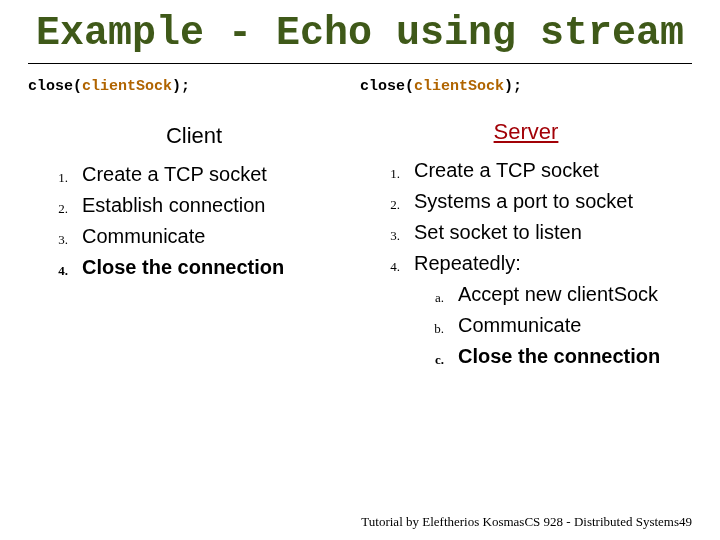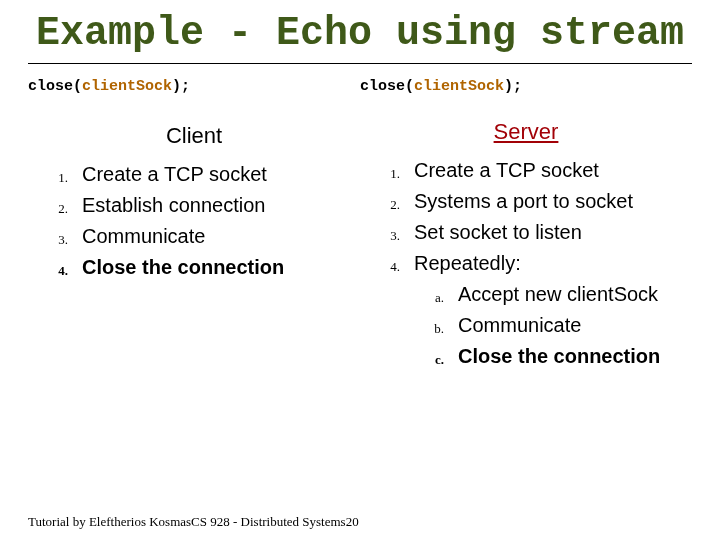--- a/index.html
+++ b/index.html
@@ -92,21 +92,21 @@
   }
   .footer {
     position: absolute;
     bottom: 10px;
     left: 0;
     width: 720px;
     font-family: "Times New Roman", Times, serif;
     font-size: 13px;
     color: #000;
     display: flex;
-    justify-content: flex-start;
+    justify-content: flex-end;
     padding: 0 28px;
     box-sizing: border-box;
   }
 </style>
 </head>
 <body>
 
 <div class="slide">
 
   <h1 class="title">
@@ -183,16 +183,16 @@
           </div>
         </div>
       </div>
     </div>
 
   </div>
 
   <div class="footer">
     <span>Tutorial by Eleftherios Kosmas</span>
     <span>CS 928 - Distributed Systems</span>
-    <span>20</span>
+    <span>49</span>
   </div>
 
 </div>
 
 </body></html>

